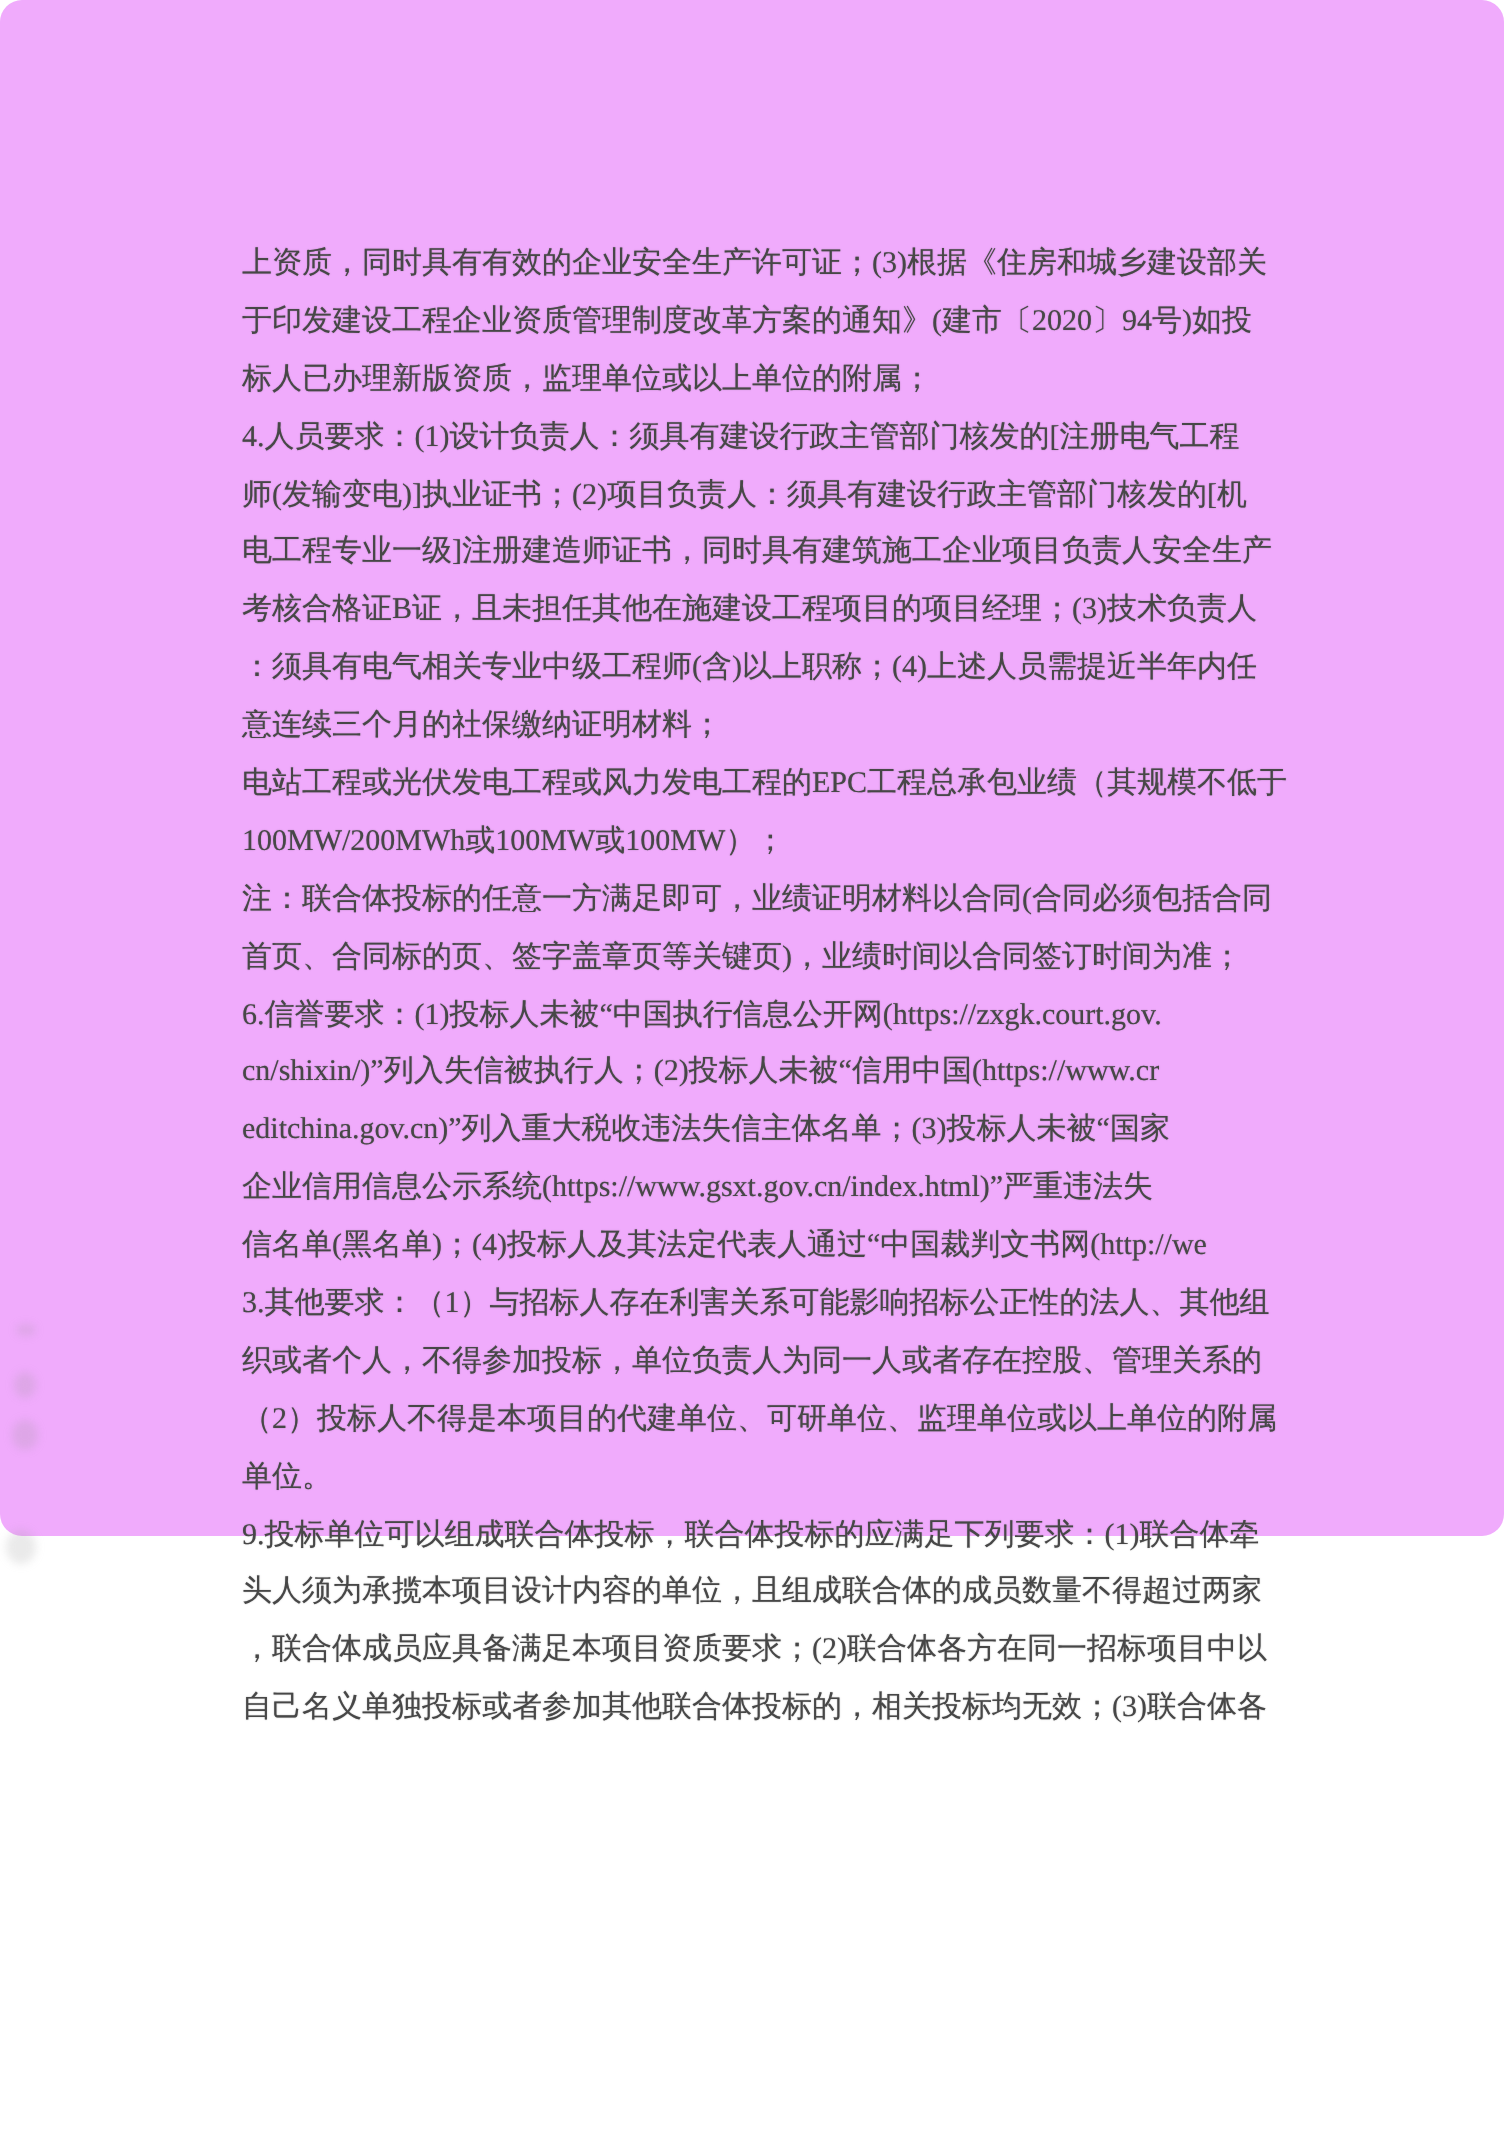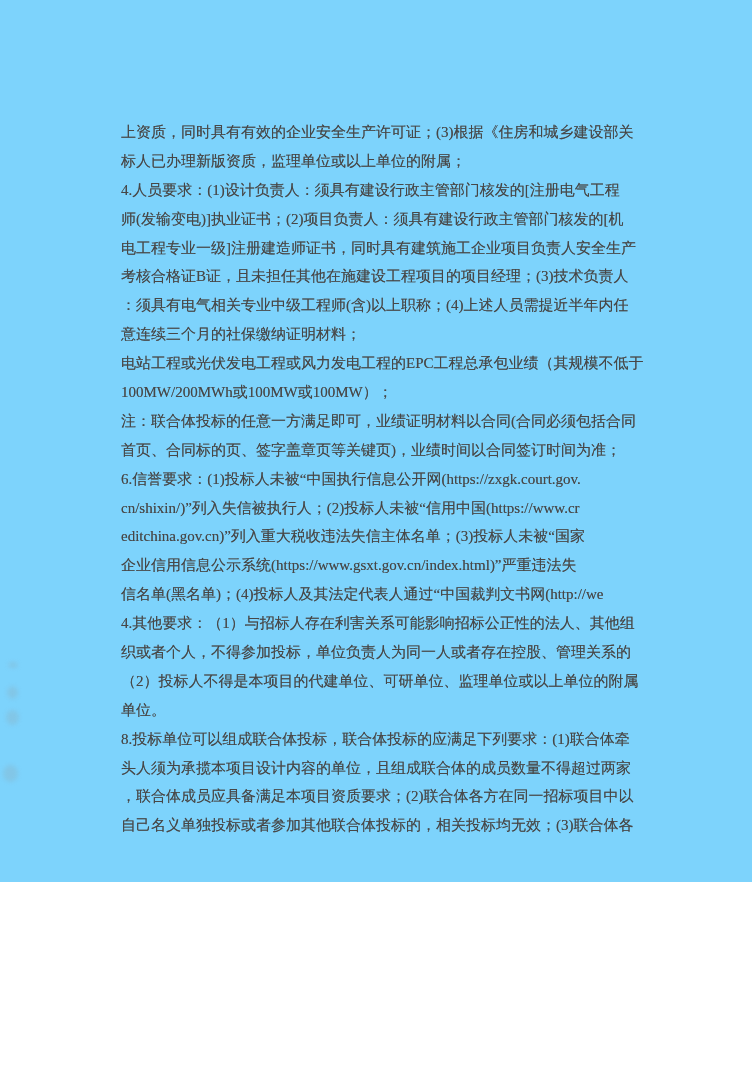--- a/index.html
+++ b/index.html
@@ -6,23 +6,24 @@
     margin: 0;
     padding: 0;
     width: 752px;
     height: 1070px;
     background: #ffffff;
     overflow: hidden;
   }
   .page {
     position: relative;
     width: 752px;
-    height: 882px;
-    background: #7dd3fc;
+    height: 768px;
+    background: #f0abfc;
     font-family: "Liberation Serif", serif;
+    border-radius: 11px;
   }
   .textblock {
     position: absolute;
     left: 121px;
     top: 118px;
     width: 518px;
     color: #474747;
     font-size: 15px;
   }
   .line {
@@ -48,39 +49,40 @@
 
 <div class="page">
 
   <div class="smudge s1"></div>
   <div class="smudge s2"></div>
   <div class="smudge s3"></div>
   <div class="smudge s4"></div>
 
   <div class="textblock">
     <div class="line">上资质，同时具有有效的企业安全生产许可证；(3)根据《住房和城乡建设部关</div>
+    <div class="line">于印发建设工程企业资质管理制度改革方案的通知》(建市〔2020〕94号)如投</div>
     <div class="line">标人已办理新版资质，监理单位或以上单位的附属；</div>
     <div class="line">4.人员要求：(1)设计负责人：须具有建设行政主管部门核发的[注册电气工程</div>
     <div class="line">师(发输变电)]执业证书；(2)项目负责人：须具有建设行政主管部门核发的[机</div>
     <div class="line">电工程专业一级]注册建造师证书，同时具有建筑施工企业项目负责人安全生产</div>
     <div class="line">考核合格证B证，且未担任其他在施建设工程项目的项目经理；(3)技术负责人</div>
     <div class="line">：须具有电气相关专业中级工程师(含)以上职称；(4)上述人员需提近半年内任</div>
     <div class="line">意连续三个月的社保缴纳证明材料；</div>
     <div class="line">电站工程或光伏发电工程或风力发电工程的EPC工程总承包业绩（其规模不低于</div>
     <div class="line">100MW/200MWh或100MW或100MW）；</div>
     <div class="line">注：联合体投标的任意一方满足即可，业绩证明材料以合同(合同必须包括合同</div>
     <div class="line">首页、合同标的页、签字盖章页等关键页)，业绩时间以合同签订时间为准；</div>
     <div class="line">6.信誉要求：(1)投标人未被“中国执行信息公开网(https://zxgk.court.gov.</div>
     <div class="line">cn/shixin/)”列入失信被执行人；(2)投标人未被“信用中国(https://www.cr</div>
     <div class="line">editchina.gov.cn)”列入重大税收违法失信主体名单；(3)投标人未被“国家</div>
     <div class="line">企业信用信息公示系统(https://www.gsxt.gov.cn/index.html)”严重违法失</div>
     <div class="line">信名单(黑名单)；(4)投标人及其法定代表人通过“中国裁判文书网(http://we</div>
-    <div class="line">4.其他要求：（1）与招标人存在利害关系可能影响招标公正性的法人、其他组</div>
+    <div class="line">3.其他要求：（1）与招标人存在利害关系可能影响招标公正性的法人、其他组</div>
     <div class="line">织或者个人，不得参加投标，单位负责人为同一人或者存在控股、管理关系的</div>
     <div class="line">（2）投标人不得是本项目的代建单位、可研单位、监理单位或以上单位的附属</div>
     <div class="line">单位。</div>
-    <div class="line">8.投标单位可以组成联合体投标，联合体投标的应满足下列要求：(1)联合体牵</div>
+    <div class="line">9.投标单位可以组成联合体投标，联合体投标的应满足下列要求：(1)联合体牵</div>
     <div class="line">头人须为承揽本项目设计内容的单位，且组成联合体的成员数量不得超过两家</div>
     <div class="line">，联合体成员应具备满足本项目资质要求；(2)联合体各方在同一招标项目中以</div>
     <div class="line">自己名义单独投标或者参加其他联合体投标的，相关投标均无效；(3)联合体各</div>
   </div>
 
 </div>
 
 </body></html>

